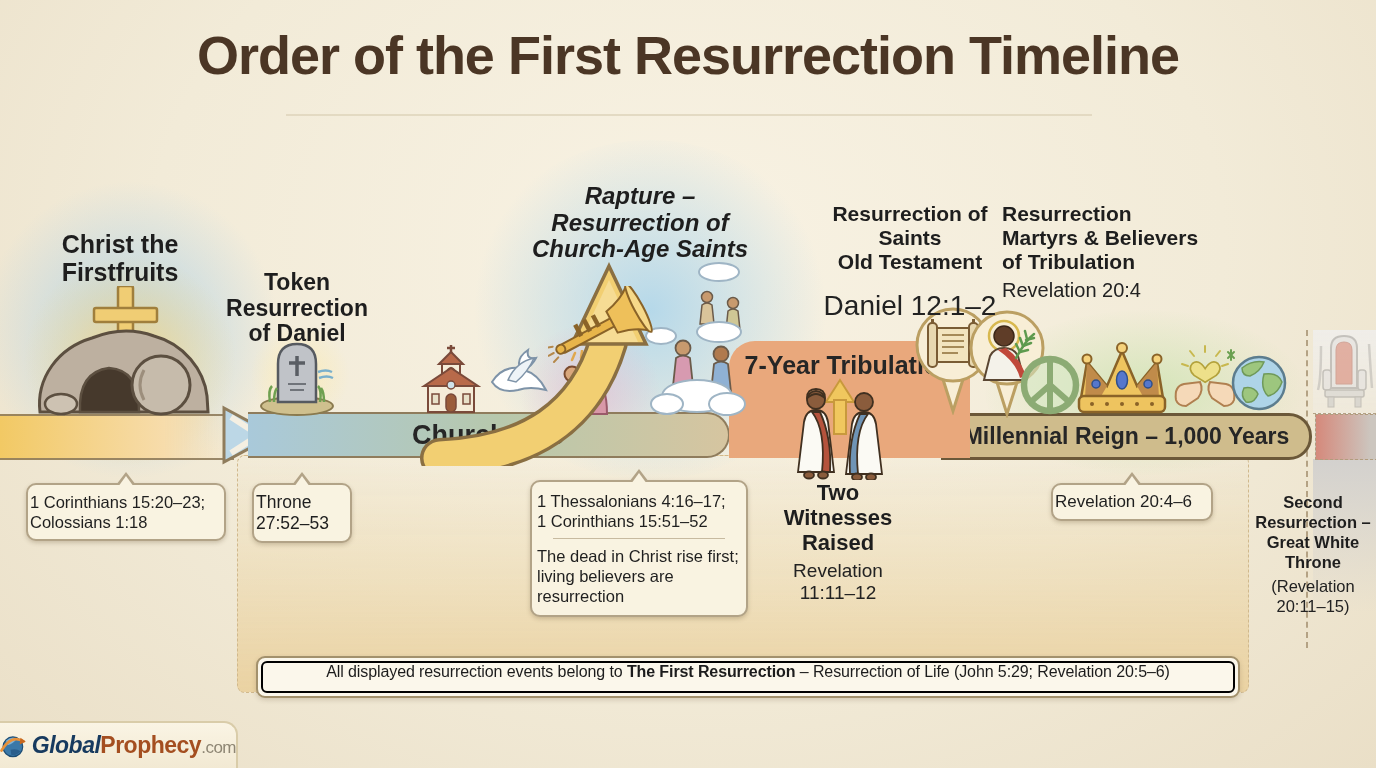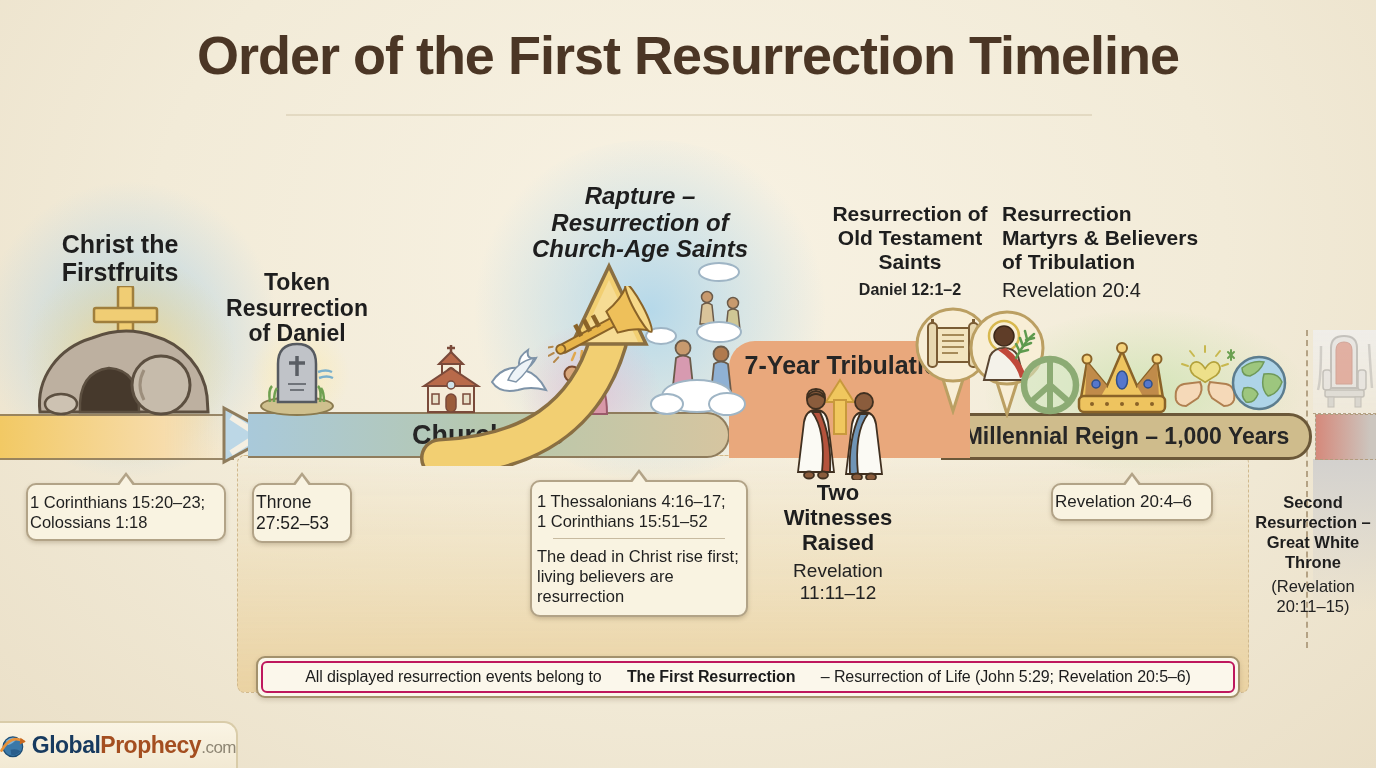--- a/index.html
+++ b/index.html
@@ -50,31 +50,31 @@
     border-left:10px solid transparent;border-right:10px solid transparent;
     border-bottom:13px solid #b2a387;}
   .callout::after{content:'';position:absolute;top:-9px;left:50%;margin-left:-8px;
     border-left:8px solid transparent;border-right:8px solid transparent;
     border-bottom:11px solid #f9f3e1;}
   .c-div{height:1px;background:#c7baa0;margin:7px 16px;}
 
   #banner{left:256px;top:656px;width:984px;height:42px;z-index:7;box-sizing:border-box;
     background:#fbf7eb;border:2px solid #a3916c;border-radius:9px;padding:3px;
     box-shadow:0 2px 5px rgba(90,70,40,.2);}
-  #banner-inner{box-sizing:border-box;height:100%;border:2px solid #be185d;border-radius:6px;
-    display:flex;align-items:center;justify-content:center;font-size:16px;color:#1c1c1c;
-    letter-spacing:-.1px;white-space:pre;gap:21px;}
+  #banner-inner{box-sizing:border-box;height:100%;border:2px solid #000000;border-radius:6px;
+    display:flex;justify-content:center;font-size:16px;color:#1c1c1c;
+    letter-spacing:-.1px;white-space:pre;}
   #banner-inner b{font-weight:800;}
 
   #logo-box{left:0;top:721px;width:238px;height:47px;z-index:8;box-sizing:border-box;
     background:linear-gradient(180deg,#faf4e4,#f2e9d3);border:2px solid #d9cca9;
     border-left:none;border-bottom:none;border-radius:0 14px 0 0;
     display:flex;align-items:center;justify-content:center;gap:6px;}
   #logo-text{font-size:23px;font-weight:800;letter-spacing:-.5px;}
-  #logo-text .p1{color:#173a5f;} #logo-text .p2{color:#a44e20;}
+  #logo-text .p1{color:#173a5f;font-style:italic;} #logo-text .p2{color:#a44e20;}
   #logo-text .p3{color:#8e8674;font-size:17px;font-weight:400;}
   svg{display:block;}
 </style>
 </head>
 <body>
 
 <div id="canvas">
 
   <div class="glow" style="left:-20px;top:180px;width:300px;height:300px;background:radial-gradient(circle,rgba(166,206,233,.8) 0%,rgba(166,206,233,0) 70%);"></div>
   <div class="glow" style="left:20px;top:250px;width:220px;height:220px;background:radial-gradient(circle,rgba(250,216,130,.9) 0%,rgba(250,216,130,0) 68%);"></div>
@@ -283,23 +283,23 @@
     <div>Witnesses</div>
     <div>Raised</div>
     <div class="ev-ref" style="font-size:19px;line-height:22px;margin-top:5px;">
       <div>Revelation</div>
       <div>11:11–12</div>
     </div>
   </div>
 
   <div class="ev-h" style="left:812px;top:202px;width:196px;font-size:21px;line-height:24px;">
     <div>Resurrection of</div>
+    <div>Saints</div>
     <div>Old Testament</div>
-    <div>Saints</div>
-    <div class="ev-ref" style="font-size:16px;margin-top:4px;font-weight:bold;">Daniel 12:1–2</div>
+    <div class="ev-ref" style="font-size:28px;margin-top:20px;">Daniel 12:1–2</div>
   </div>
   <div class="ev-h" style="left:1002px;top:202px;width:215px;font-size:21px;line-height:24px;text-align:left;">
     <div>Resurrection</div>
     <div>Martyrs &amp; Believers</div>
     <div>of Tribulation</div>
     <div class="ev-ref" style="font-size:20px;margin-top:4px;">Revelation 20:4</div>
   </div>
 
   <svg class="abs" style="left:914px;top:307px;z-index:4" width="78" height="108" viewBox="0 0 78 108">
     <polygon points="27,66 51,66 39,104" fill="#f8eed6" stroke="#bb9f62" stroke-width="3"></polygon>

